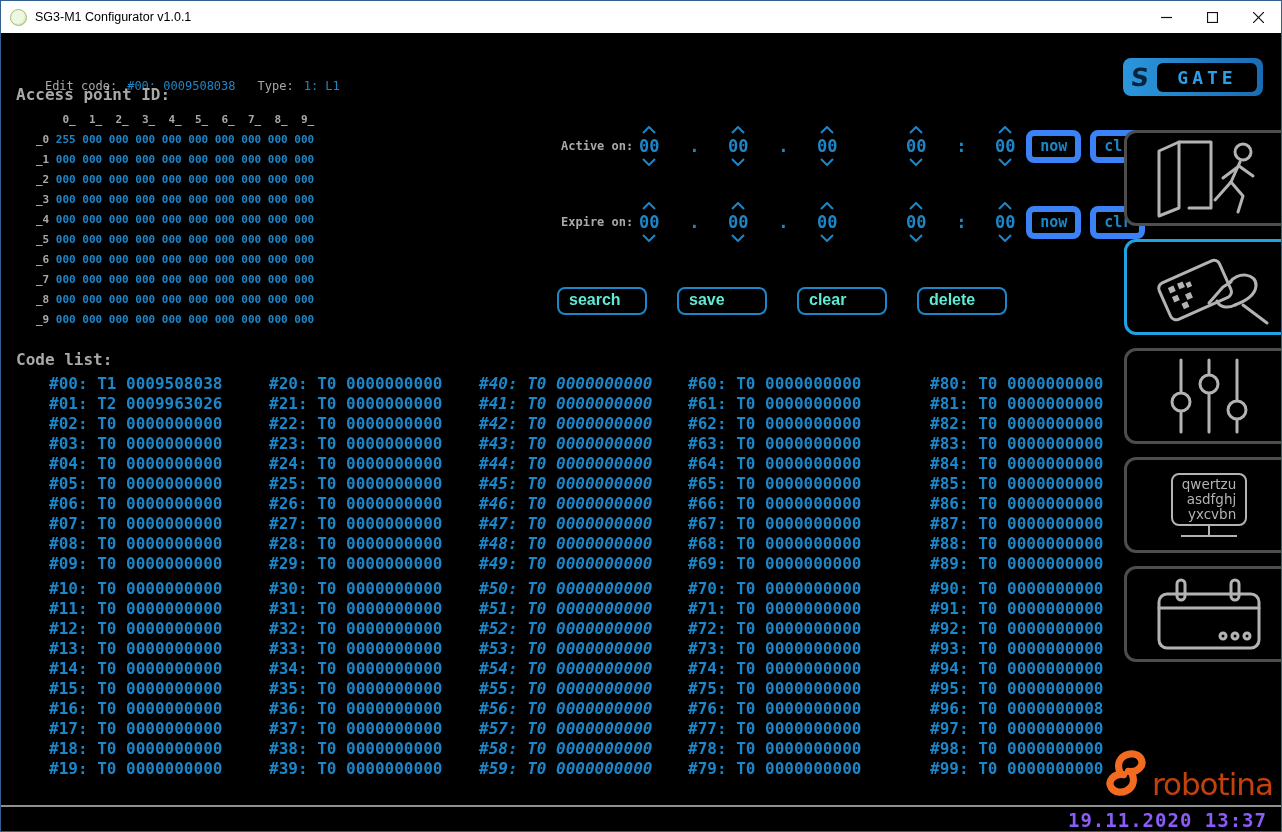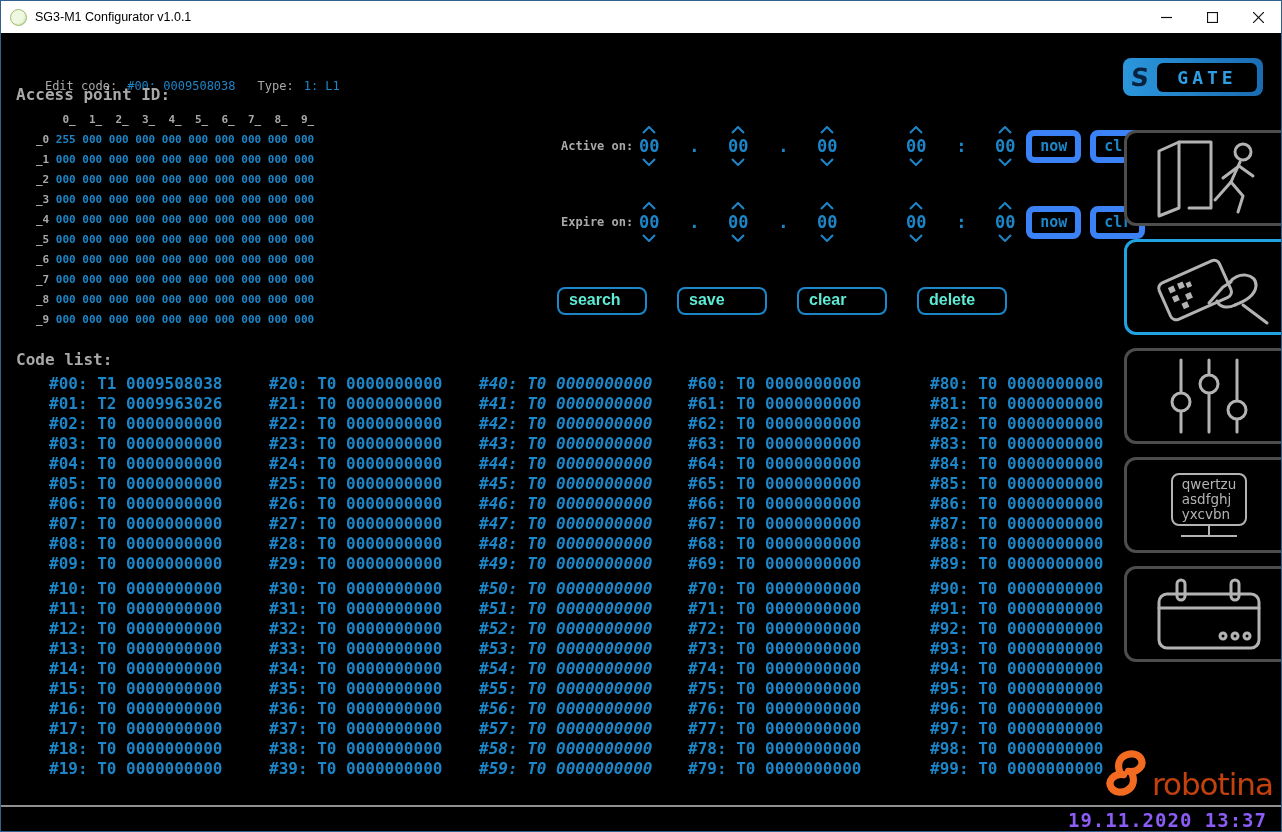--- a/index.html
+++ b/index.html
@@ -74,21 +74,21 @@
     background:#000; border:3px solid #4d4d4d; border-radius:12px;
     display:flex; align-items:center; justify-content:center; cursor:pointer;
   }
   .side-btn.sel { border-color:#21a3e2; }
   .sb1{top:129px;} .sb2{top:238px;} .sb3{top:347px;} .sb4{top:456px;} .sb5{top:565px;}
   .side-btn svg { stroke:#b3b3b3; stroke-width:3; fill:none; stroke-linecap:round; stroke-linejoin:round; }
   .monitor-wrap { display:flex; flex-direction:column; align-items:center; }
   .monitor {
     border:2px solid #b3b3b3; border-radius:8px; padding:2px 9px;
     font-family:"DejaVu Sans", sans-serif; font-size:13.5px; line-height:15px;
-    color:#b3b3b3; text-align:left;
+    color:#b3b3b3; text-align:right;
   }
   .mon-stand { width:2px; height:9px; background:#b3b3b3; }
   .mon-base { width:56px; height:2px; background:#b3b3b3; }
   
   .sgate {
     position:absolute; left:1122px; top:57px; width:140px; height:38px;
     background:linear-gradient(90deg,#2b96dc,#1a6cb2); border-radius:8px;
     display:flex; align-items:center;
   }
   .sgate-s {
@@ -304,21 +304,21 @@
       <div class="code-item">#86: T0 0000000000</div>
       <div class="code-item">#87: T0 0000000000</div>
       <div class="code-item">#88: T0 0000000000</div>
       <div class="code-item">#89: T0 0000000000</div>
       <div class="code-item grp">#90: T0 0000000000</div>
       <div class="code-item">#91: T0 0000000000</div>
       <div class="code-item">#92: T0 0000000000</div>
       <div class="code-item">#93: T0 0000000000</div>
       <div class="code-item">#94: T0 0000000000</div>
       <div class="code-item">#95: T0 0000000000</div>
-      <div class="code-item">#96: T0 0000000000</div>
+      <div class="code-item">#96: T0 0000000008</div>
       <div class="code-item">#97: T0 0000000000</div>
       <div class="code-item">#98: T0 0000000000</div>
       <div class="code-item">#99: T0 0000000000</div>
     </div>
 
   <div class="sgate">
     <span class="sgate-s">S</span>
     <span class="sgate-box">GATE</span>
   </div>
 

